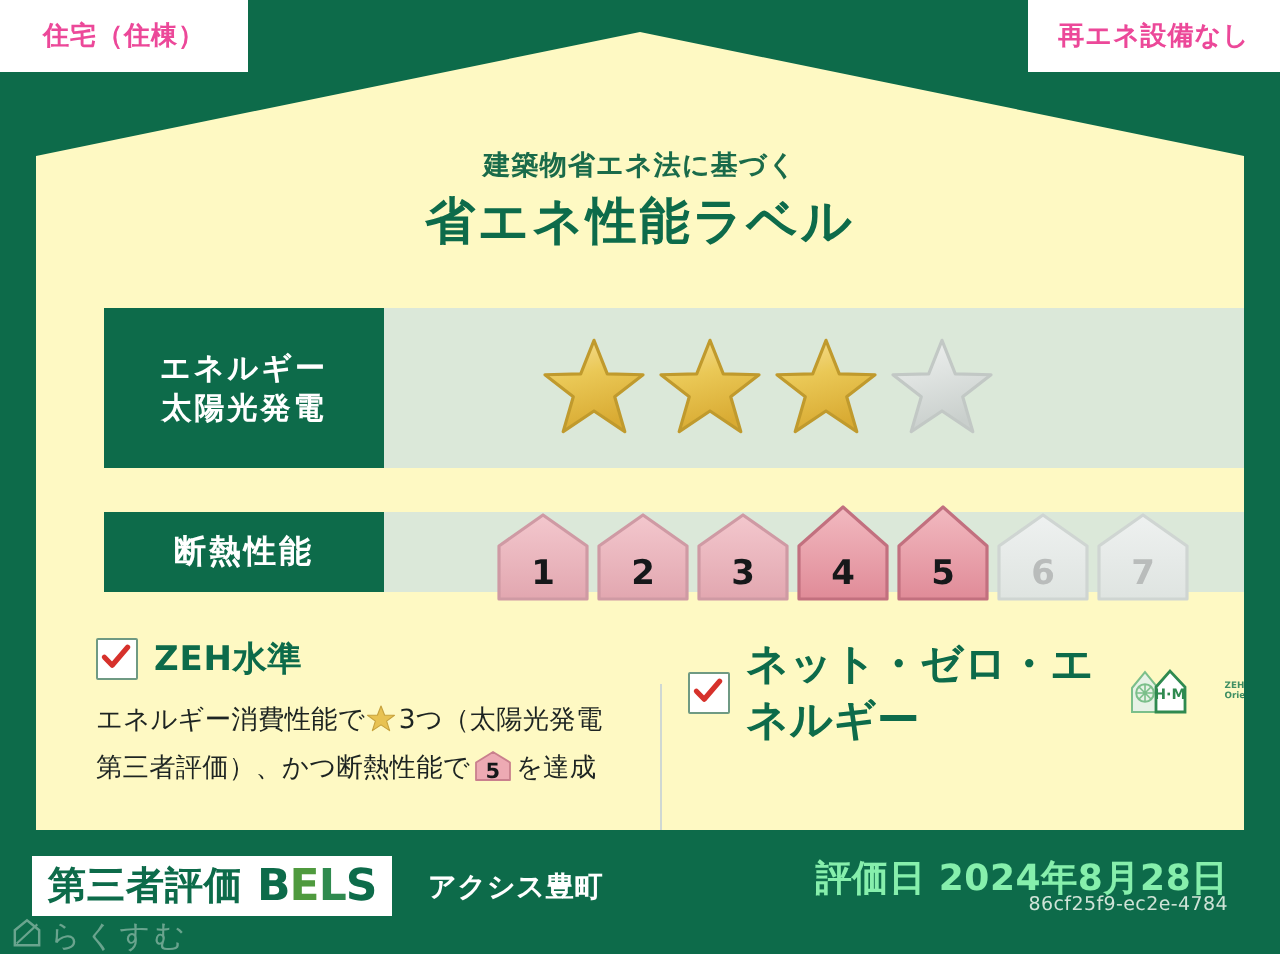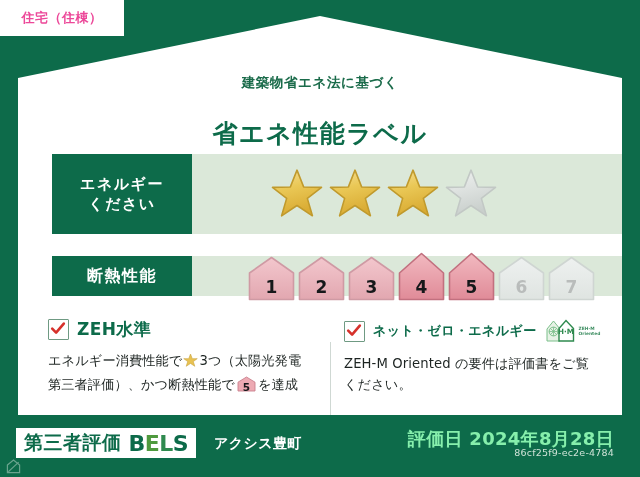--- a/index.html
+++ b/index.html
@@ -17,31 +17,31 @@
     font-weight:700;font-size:13px;letter-spacing:.5px;
     display:flex;align-items:center;justify-content:center;
     height:36px;
   }
   #tag-left{left:0;width:124px;}
   #tag-right{right:0;width:126px;}
 
   
   #card{
     position:absolute;left:18px;top:16px;width:604px;height:399px;
-    background:#ffffff;
+    background:#fef9c3;
     clip-path:polygon(0 62px, 302px 0, 604px 62px, 604px 399px, 0 399px);
   }
 
   #head-sub{
     position:absolute;left:0;right:0;top:58px;text-align:center;
     color:#1a6b4a;font-size:13.5px;font-weight:700;letter-spacing:.6px;
   }
   #head-title{
     position:absolute;left:0;right:0;top:78px;text-align:center;
-    color:#0d6b4a;font-size:25px;font-weight:700;letter-spacing:1.5px;margin-top:23px;
+    color:#0d6b4a;font-size:25px;font-weight:700;letter-spacing:1.5px;
   }
 
   
   .row{position:absolute;left:34px;width:572px;display:flex;}
   #row-energy{top:138px;height:80px;}
   #row-insul{top:240px;height:40px;}
 
   .row-label{
     background:#0d6b4a;color:#ffffff;font-weight:700;
     display:flex;flex-direction:column;align-items:center;justify-content:center;
@@ -72,35 +72,35 @@
   .zeh{position:absolute;top:302px;width:272px;}
   #zeh-left{left:30px;}
   #zeh-right{left:326px;width:290px;}
   .zeh-head{display:flex;align-items:center;gap:8px;}
   .chk{
     width:19px;height:19px;border:1.4px solid #6f9a83;background:#fff;
     position:relative;flex:0 0 19px;border-radius:1px;
   }
   .chk svg{position:absolute;left:1px;top:1px;}
   .zeh-title{color:#0d6b4a;font-size:17px;font-weight:700;letter-spacing:.4px;}
-  #zeh-right .zeh-title{font-size:13px;}
+  #zeh-right .zeh-title{font-size:21px;}
   .zeh-body{
     margin-top:9px;color:#1d2422;font-size:13.2px;line-height:1.62;
     letter-spacing:.1px;
   }
   .inline-star{display:inline-block;vertical-align:-3px;margin:0 1px;}
   .inline-five{
     display:inline-block;vertical-align:-3px;margin:0 2px;
     width:19px;height:16px;position:relative;
   }
   .inline-five .n{
     position:absolute;left:0;right:0;bottom:0px;text-align:center;
     font-size:10.5px;font-weight:700;color:#16181a;line-height:1;
   }
-  #zehm-logo{flex:0 0 auto;display:flex;align-items:center;gap:2px;}
+  #zehm-logo{flex:0 0 auto;display:flex;align-items:center;gap:16px;}
   #zehm-cap{font-size:4.4px;color:#3f8f63;font-weight:700;line-height:1.25;}
 
   
   #zeh-divider{
     position:absolute;left:312px;top:326px;width:1px;height:74px;background:#cfd8d3;
   }
 
   
   #footer{position:absolute;left:0;top:415px;width:628px;height:62px;}
   #bels-badge{
@@ -132,30 +132,33 @@
   #wm-text{color:#eaf3ec;font-size:15px;letter-spacing:2px;font-weight:400;}
 </style>
 </head>
 <body>
 
 <div id="stage">
 
   <div id="tag-left" class="corner-tag">
     <span>住宅（住棟）</span>
   </div>
+  <div id="tag-right" class="corner-tag">
+    <span>再エネ設備なし</span>
+  </div>
 
   <div id="card">
 
     <div id="head-sub">建築物省エネ法に基づく</div>
     <div id="head-title">省エネ性能ラベル</div>
 
     <div id="row-energy" class="row">
       <div class="row-label">
         <span>エネルギー</span>
-        <span>ください</span>
+        <span>太陽光発電</span>
       </div>
       <div class="row-panel">
         <div id="stars">
             <svg class="star" viewBox="0 0 24 24">
               <defs>
                 <linearGradient id="g0" x1="0" y1="0" x2="0.3" y2="1">
                   <stop offset="0%" stop-color="#f6e09a"></stop>
                   <stop offset="45%" stop-color="#eac856"></stop>
                   <stop offset="100%" stop-color="#d9ab33"></stop>
                 </linearGradient>
@@ -325,39 +328,36 @@
             <path d="M8.5 9.1 L8.5 17.9 M4.1 13.5 L12.9 13.5 M5.4 10.4 L11.6 16.6 M11.6 10.4 L5.4 16.6" stroke="#7bbf8a" stroke-width=".8"></path>
             <path d="M14 10.5 L21 2.5 L28.5 10.5 L28.5 23 L14 23 Z" fill="#ffffff" stroke="#2f8a4f" stroke-width="1.4"></path>
             <text x="21" y="16.4" font-size="7.2" font-weight="bold" fill="#2f8a4f" text-anchor="middle" font-family="DejaVu Sans, sans-serif">H·M</text>
           </svg>
           <span id="zehm-cap">
             <span>ZEH-M</span><br>
             <span>Oriented</span>
           </span>
         </span>
       </div>
-      <div class="zeh-body">
-        <span>ZEH-M Oriented の要件は評価書をご覧</span><br>
-        <span>ください。</span>
-      </div>
     </div>
 
   </div>
 
   <div id="footer">
     <div id="bels-badge">
       <span id="bels-jp">第三者評価</span>
       <span id="bels-en"><span class="b1">B</span><span class="b2">E</span><span class="b3">L</span><span class="b4">S</span></span>
     </div>
     <div id="builder">アクシス豊町</div>
     <div id="eval-date">評価日 2024年8月28日</div>
     <div id="eval-id">86cf25f9-ec2e-4784</div>
     <div id="watermark">
       <span>
         <svg width="15" height="15" viewBox="0 0 16 16">
           <path d="M1.5 6.5 L8 1.2 L14.5 6.5 L14.5 14.5 L1.5 14.5 Z" fill="none" stroke="#eaf3ec" stroke-width="1.3"></path>
           <path d="M2.5 13.6 L13.5 3.4" stroke="#eaf3ec" stroke-width="1.1"></path>
         </svg>
       </span>
+      <span id="wm-text">らくすむ</span>
     </div>
   </div>
 
 </div>
 
 </body></html>

